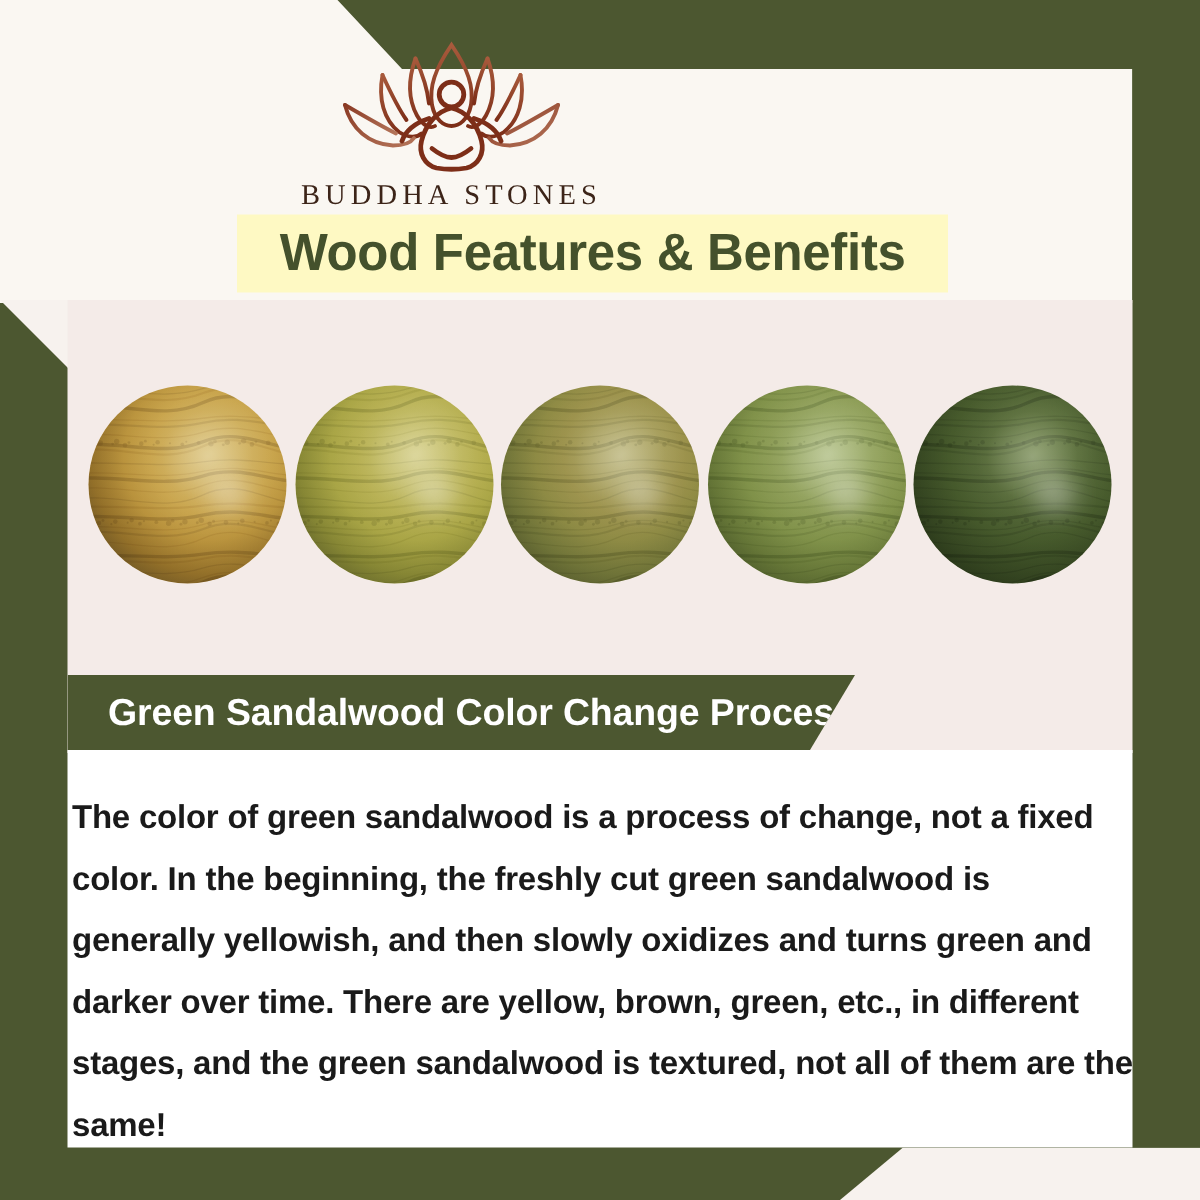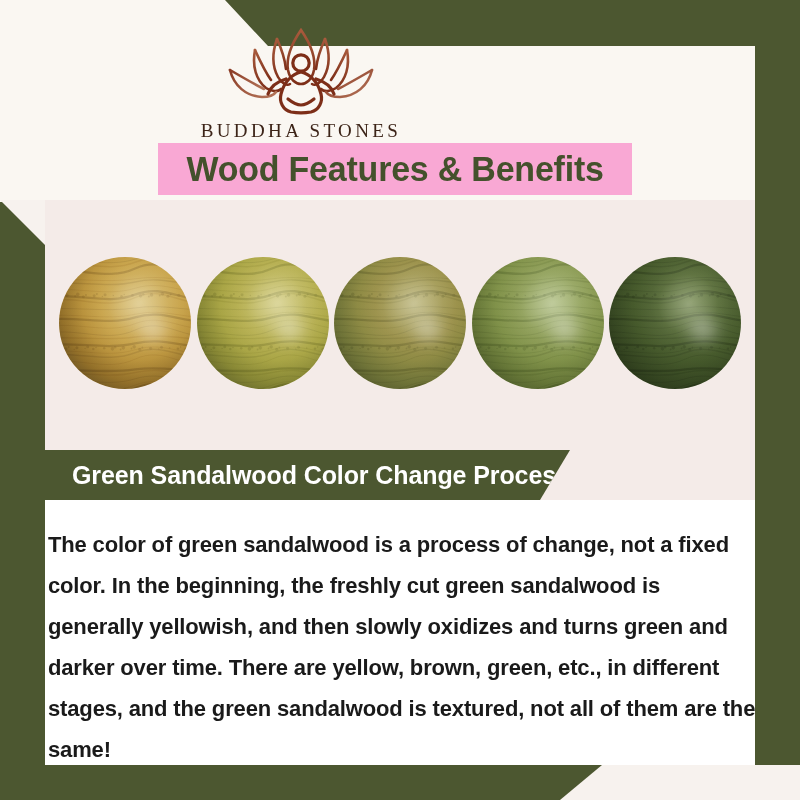--- a/index.html
+++ b/index.html
@@ -103,21 +103,21 @@
     font-weight: 400;
   }
 
   
   .title-band {
     position: absolute;
     left: 158px;
     top: 143px;
     width: 474px;
     height: 52px;
-    background: #f9a8d4;
+    background: #fef9c3;
     display: flex;
     align-items: center;
     justify-content: center;
   }
   .title-text {
     font-family: "Liberation Sans Narrow", "Liberation Sans", sans-serif;
     font-size: 35px;
     font-weight: bold;
     color: #44512c;
     letter-spacing: -0.2px;

